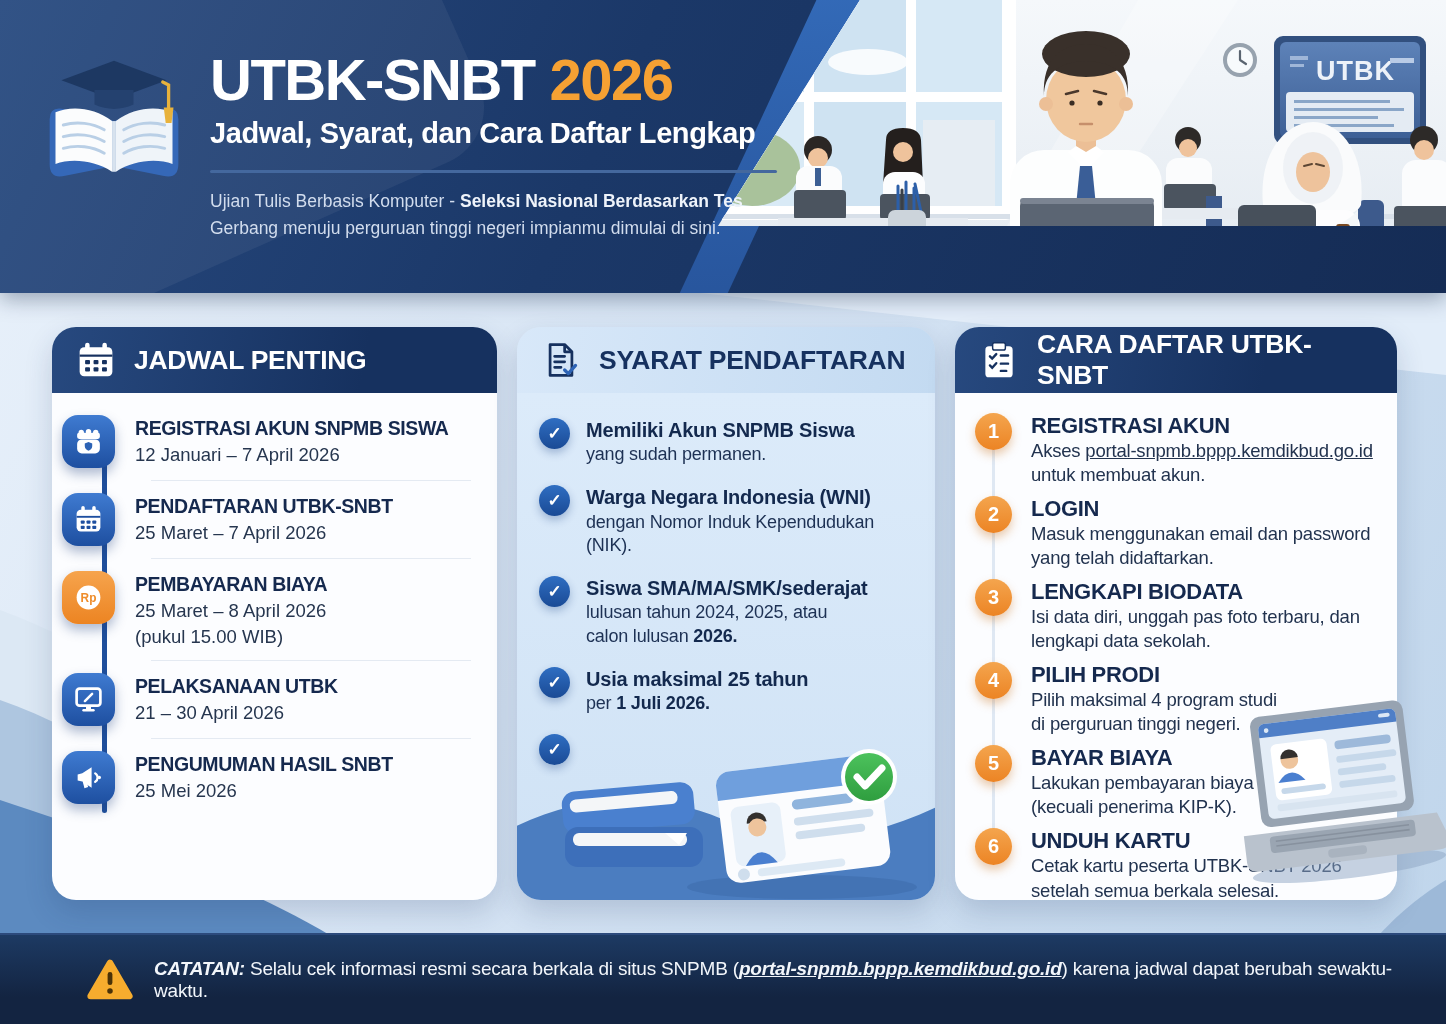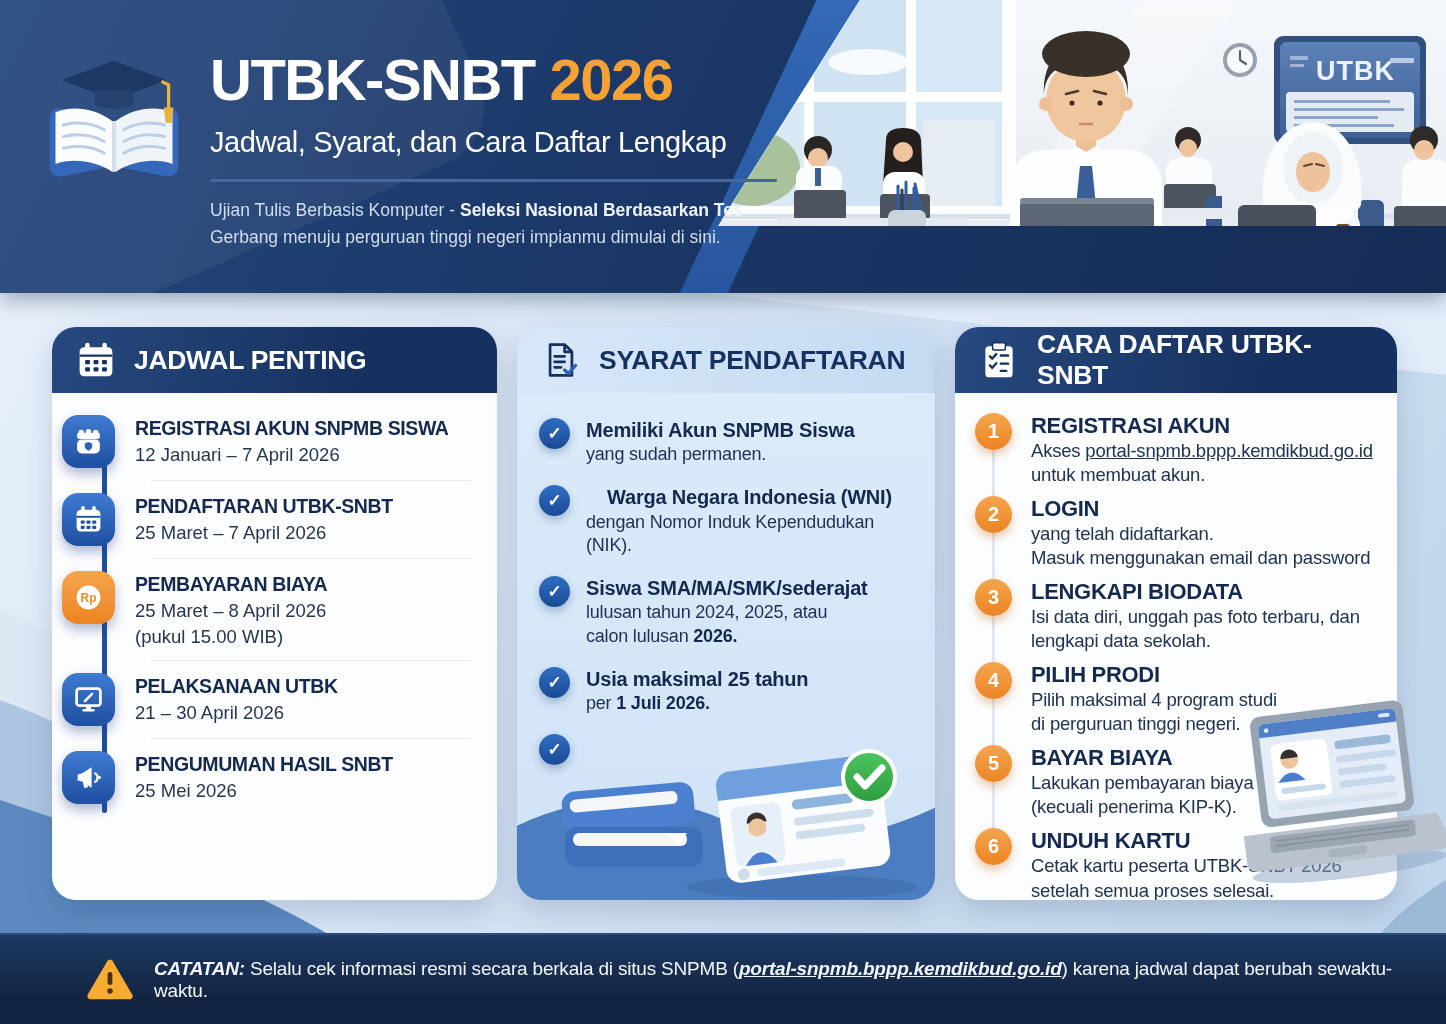--- a/index.html
+++ b/index.html
@@ -18,21 +18,21 @@
         background:rgba(255,255,255,.055);transform:rotate(-24deg);border-radius:60px;}
   .hero-stripe{position:absolute;top:-12px;left:822px;width:48px;height:330px;
         background:linear-gradient(180deg,#336ab8,#27549b);
         transform:skewX(-25deg);transform-origin:top left;}
   .hero-photo{position:absolute;left:718px;top:0;width:728px;height:226px;
         clip-path:polygon(142px 0,100% 0,100% 100%,0 100%);}
   .hero-logo{position:absolute;left:36px;top:48px;width:156px;height:152px;}
   .hero-text{position:absolute;left:210px;top:50px;width:610px;color:#fff;}
   .hero-text h1{margin:0;font-size:58px;font-weight:800;letter-spacing:-1.5px;line-height:1.05;}
   .hero-text .year{color:#f6a133;}
-  .hero-text h2{margin:15px 0 0;font-size:29px;font-weight:400;letter-spacing:-.4px;}
+  .hero-text h2{margin:6px 0 0;font-size:29px;font-weight:700;letter-spacing:-.4px;}
   .hero-divider{width:567px;height:3px;background:#44689e;border-radius:2px;margin:20px 0 15px;}
   .hero-desc{margin:0;font-size:17.5px;line-height:1.55;color:#d2ddee;}
   .hero-desc .sb{color:#eef3fa;font-weight:700;}
 
   
   .bg-decor{position:absolute;left:0;top:0;z-index:0;}
 
   
   .card{position:absolute;top:327px;height:573px;border-radius:24px;z-index:1;
         box-shadow:0 12px 28px rgba(25,50,95,.18);}
@@ -66,21 +66,21 @@
 
   
   #req-list{position:relative;padding-top:24px;z-index:1;}
   .r-item{display:flex;align-items:flex-start;padding:0 22px;margin-bottom:17px;}
   .r-check{width:31px;height:31px;border-radius:50%;flex:none;margin-top:1px;
            background:linear-gradient(180deg,#2f6ec2,#1a4a95);color:#fff;display:flex;
            align-items:center;justify-content:center;font-size:17px;font-weight:bold;
            box-shadow:0 4px 8px rgba(20,60,130,.3);}
   .r-txt{margin-left:16px;color:#1d3154;}
   .r-line{font-size:18px;line-height:1.32;letter-spacing:-.2px;}
-  .r-first{font-size:20px;text-align:center;}
+  .r-first{font-size:20px;}
   .r-txt .sb{color:#13294e;}
   .req-illus{position:absolute;left:0;bottom:0;z-index:0;}
 
   
   .p-conn{position:absolute;left:37px;top:48px;width:3px;height:400px;background:#dfe8f3;}
   #steps-list{position:relative;padding-top:20px;}
   .p-item{display:flex;align-items:flex-start;padding:0 20px;margin-bottom:9px;}
   .p-num{width:37px;height:37px;border-radius:50%;flex:none;
          background:linear-gradient(180deg,#f4a54e,#ec8424);color:#fff;font-weight:800;
          font-size:20px;display:flex;align-items:center;justify-content:center;
@@ -496,22 +496,22 @@
             <div class="p-txt">
               <div class="p-title">REGISTRASI AKUN</div>
               <div class="p-line"><span>Akses </span><span class="su">portal-snpmb.bppp.kemdikbud.go.id</span></div>
               <div class="p-line"><span>untuk membuat akun.</span></div>
             </div>
           </div>
           <div class="p-item">
             <div class="p-num">2</div>
             <div class="p-txt">
               <div class="p-title">LOGIN</div>
+              <div class="p-line"><span>Masuk menggunakan email dan password</span></div>
               <div class="p-line"><span>yang telah didaftarkan.</span></div>
-              <div class="p-line"><span>Masuk menggunakan email dan password</span></div>
             </div>
           </div>
           <div class="p-item">
             <div class="p-num">3</div>
             <div class="p-txt">
               <div class="p-title">LENGKAPI BIODATA</div>
               <div class="p-line"><span>Isi data diri, unggah pas foto terbaru, dan</span></div>
               <div class="p-line"><span>lengkapi data sekolah.</span></div>
             </div>
           </div>
@@ -529,21 +529,21 @@
               <div class="p-title">BAYAR BIAYA</div>
               <div class="p-line"><span>Lakukan pembayaran biaya UTBK</span></div>
               <div class="p-line"><span>(kecuali penerima KIP-K).</span></div>
             </div>
           </div>
           <div class="p-item">
             <div class="p-num">6</div>
             <div class="p-txt">
               <div class="p-title">UNDUH KARTU</div>
               <div class="p-line"><span>Cetak kartu peserta UTBK-SNBT 2026</span></div>
-              <div class="p-line"><span>setelah semua proses selesai.</span></div>
+              <div class="p-line"><span>setelah semua berkala selesai.</span></div>
             </div>
           </div>
         </div>
     </div>
   </section>
 
   <svg class="laptop-illus" width="214" height="212" viewBox="0 0 220 210">
     <g transform="rotate(-7 110 100)">
       <ellipse cx="112" cy="172" rx="100" ry="12" fill="#8ea6c4" opacity="0.5"></ellipse>
       <rect x="28" y="8" width="158" height="114" rx="10" fill="#97a3b1"></rect>

